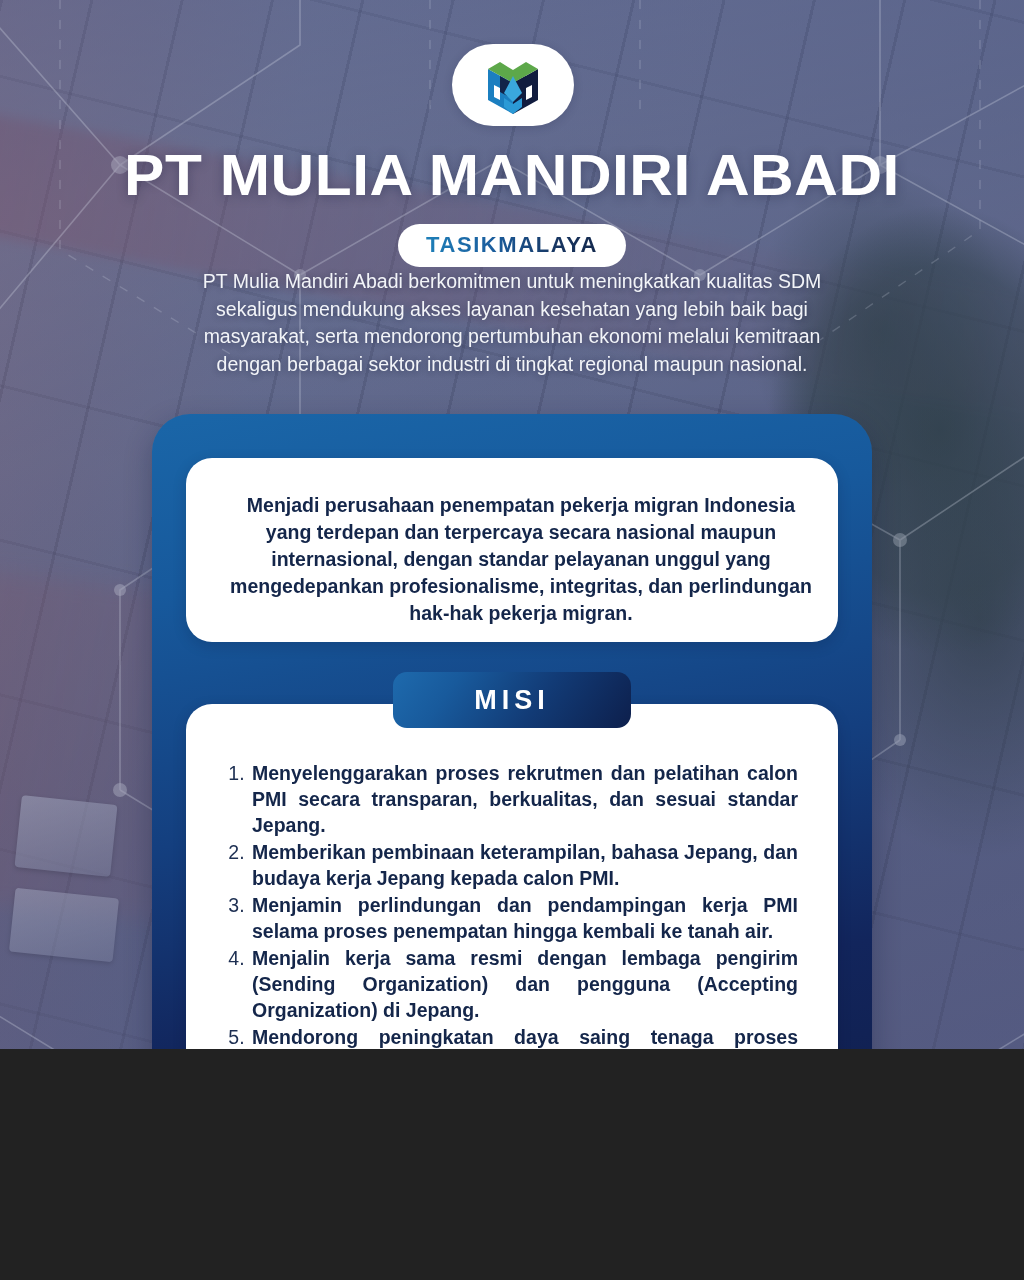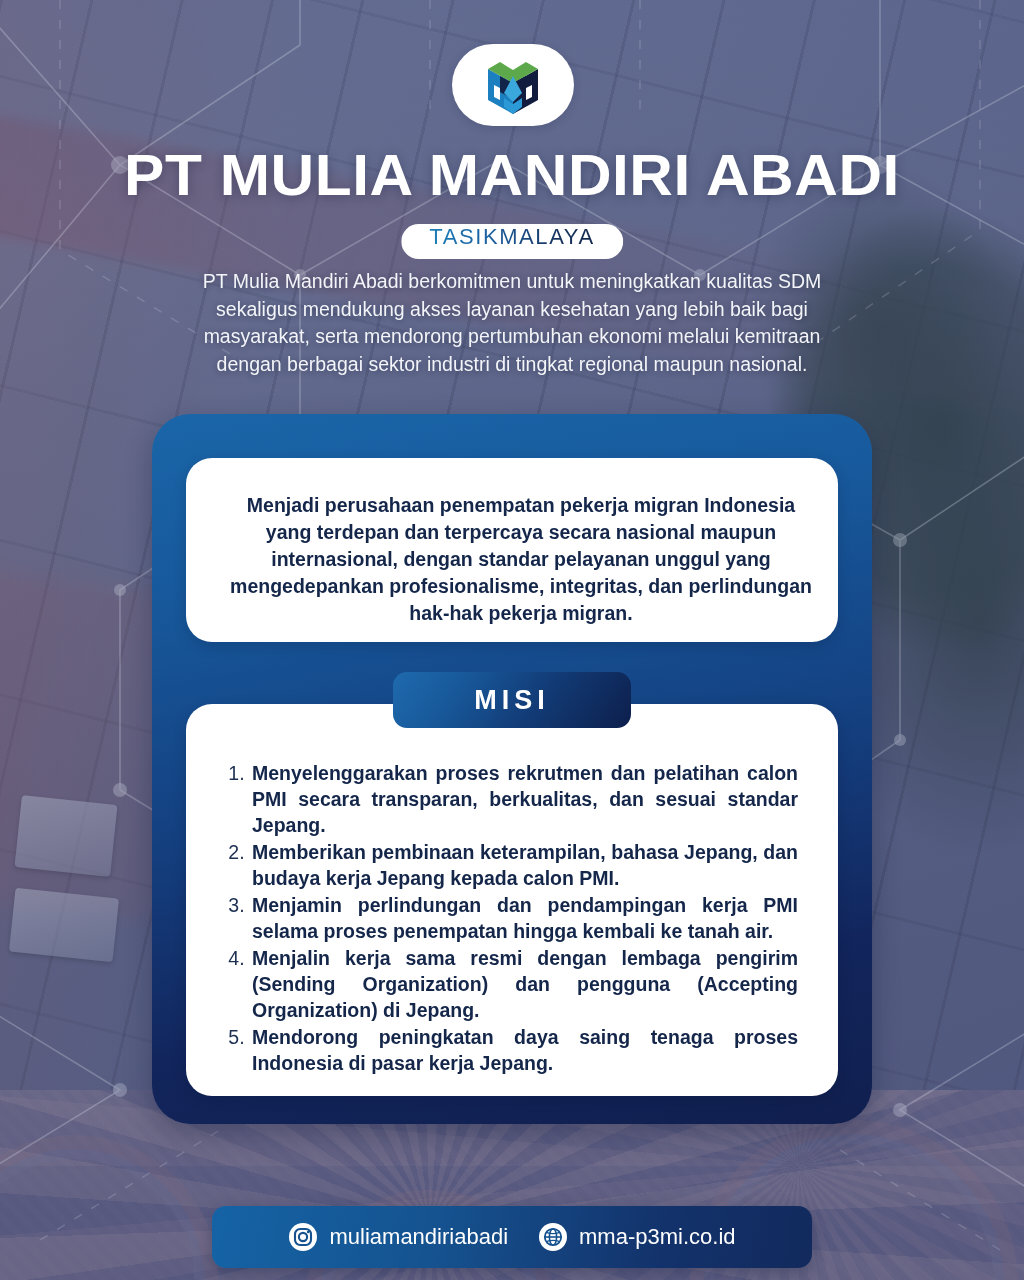--- a/index.html
+++ b/index.html
@@ -3,21 +3,21 @@
 <meta charset="utf-8">
 <style>
   html, body {
     margin: 0;
     padding: 0;
     background: #222;
   }
   .poster {
     position: relative;
     width: 1024px;
-    height: 1280px;
+    height: 1049px;
     overflow: hidden;
     font-family: "Liberation Sans", sans-serif;
     background: #0369a1;
   }
 
   
   .bg-layer {
     position: absolute;
     inset: 0;
   }
@@ -139,23 +139,23 @@
     transform: scaleX(1.06);
     text-shadow: 0 2px 10px rgba(25,30,60,0.35);
     font-family: "Liberation Sans Narrow", "Liberation Sans", sans-serif;
   }
   .badge {
     position: absolute;
     left: 50%; top: 224px;
     transform: translateX(-50%);
     background: #ffffff;
     border-radius: 22px;
-    padding: 0 28px 9px 28px;
+    padding: 8px 28px 9px 28px;
     font-size: 22px;
-    font-weight: 400;
+    font-weight: 700;
     letter-spacing: 1.6px;
     background-clip: padding-box;
   }
   .badge span {
     background: linear-gradient(90deg, #1e7fb8 0%, #1b5e9e 38%, #17345f 78%, #13294d 100%);
     -webkit-background-clip: text;
     background-clip: text;
     color: transparent;
   }
 

